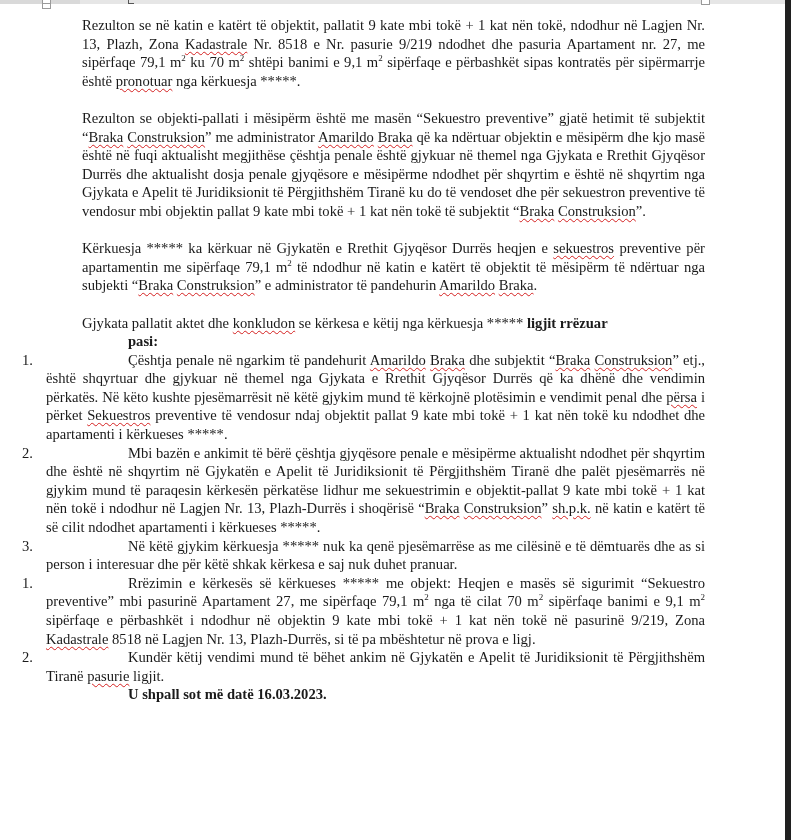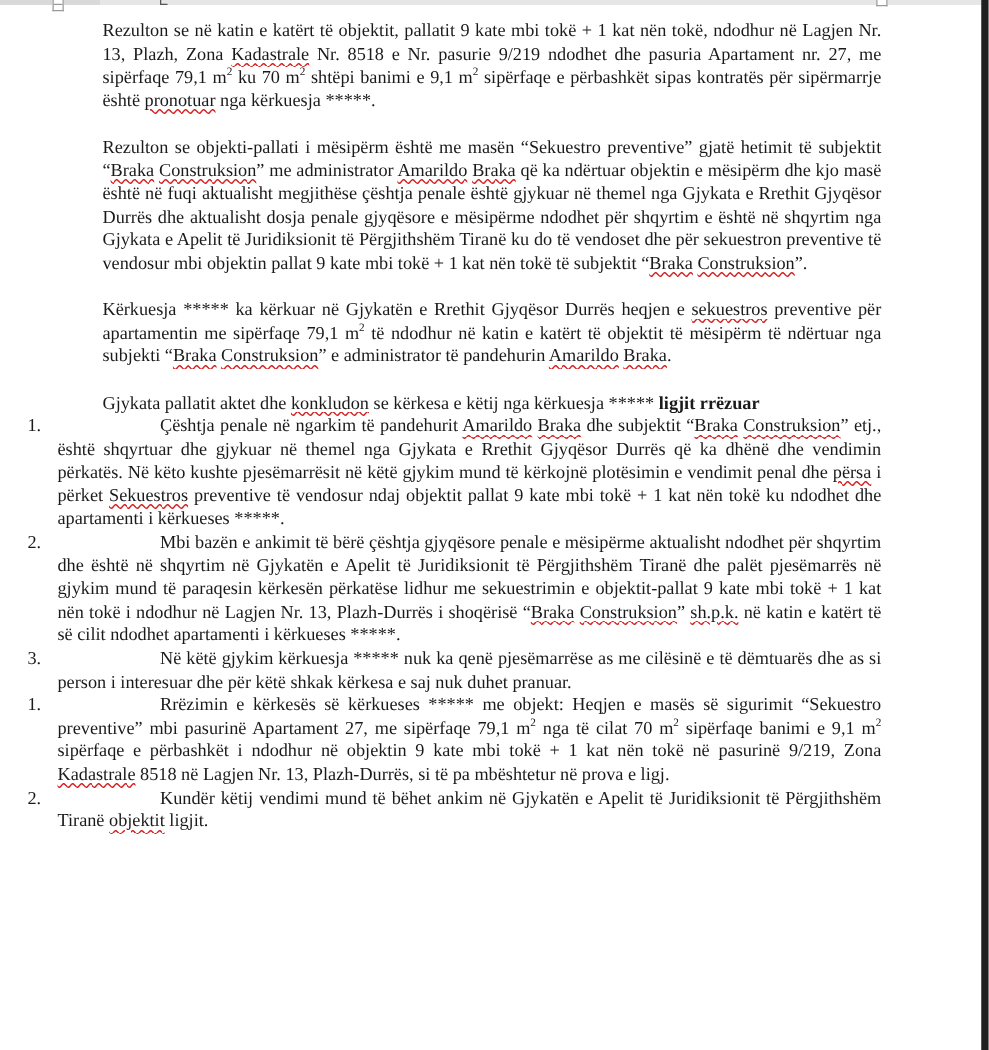--- a/index.html
+++ b/index.html
@@ -61,20 +61,21 @@
 
 <div class="page">
 
   <p class="para"><span>Rezulton se në katin e katërt të objektit, pallatit 9 kate mbi tokë + 1 kat nën tokë, ndodhur në Lagjen Nr. 13, Plazh, Zona </span><span class="spell">Kadastrale</span><span> Nr. 8518 e Nr. pasurie 9/219 ndodhet dhe pasuria Apartament nr. 27, me sipërfaqe 79,1 m</span><sup>2</sup><span> ku 70 m</span><sup>2</sup><span> shtëpi banimi e 9,1 m</span><sup>2</sup><span> sipërfaqe e përbashkët sipas kontratës për sipërmarrje është </span><span class="spell">pronotuar</span><span> nga kërkuesja *****.</span></p>
 
   <p class="para"><span>Rezulton se objekti-pallati i mësipërm është me masën “Sekuestro preventive” gjatë hetimit të subjektit “</span><span class="spell">Braka</span><span> </span><span class="spell">Construksion</span><span>” me administrator </span><span class="spell">Amarildo</span><span> </span><span class="spell">Braka</span><span> që ka ndërtuar objektin e mësipërm dhe kjo masë është në fuqi aktualisht megjithëse çështja penale është gjykuar në themel nga Gjykata e Rrethit Gjyqësor Durrës dhe aktualisht dosja penale gjyqësore e mësipërme ndodhet për shqyrtim e është në shqyrtim nga Gjykata e Apelit të Juridiksionit të Përgjithshëm Tiranë ku do të vendoset dhe për sekuestron preventive të vendosur mbi objektin pallat 9 kate mbi tokë + 1 kat nën tokë të subjektit “</span><span class="spell">Braka</span><span> </span><span class="spell">Construksion</span><span>”.</span></p>
 
   <p class="para"><span>Kërkuesja ***** ka kërkuar në Gjykatën e Rrethit Gjyqësor Durrës heqjen e </span><span class="spell">sekuestros</span><span> preventive për apartamentin me sipërfaqe 79,1 m</span><sup>2</sup><span> të ndodhur në katin e katërt të objektit të mësipërm të ndërtuar nga subjekti “</span><span class="spell">Braka</span><span> </span><span class="spell">Construksion</span><span>” e administrator të pandehurin </span><span class="spell">Amarildo</span><span> </span><span class="spell">Braka</span><span>.</span></p>
 
   <p><span>Gjykata pallatit aktet dhe </span><span class="spell">konkludon</span><span> se kërkesa e këtij nga kërkuesja ***** </span><b>ligjit rrëzuar</b></p>
+  <p class="indent-line"><b>pasi:</b></p>
 
   <div class="ol-item">
     <span class="ol-num">1.</span>
     <p class="ol-body"><span>Çështja penale në ngarkim të pandehurit </span><span class="spell">Amarildo</span><span> </span><span class="spell">Braka</span><span> dhe subjektit “</span><span class="spell">Braka</span><span> </span><span class="spell">Construksion</span><span>” etj., është shqyrtuar dhe gjykuar në themel nga Gjykata e Rrethit Gjyqësor Durrës që ka dhënë dhe vendimin përkatës. Në këto kushte pjesëmarrësit në këtë gjykim mund të kërkojnë plotësimin e vendimit penal dhe </span><span class="spell">përsa</span><span> i përket </span><span class="spell">Sekuestros</span><span> preventive të vendosur ndaj objektit pallat 9 kate mbi tokë + 1 kat nën tokë ku ndodhet dhe apartamenti i kërkueses *****.</span></p>
   </div>
 
   <div class="ol-item">
     <span class="ol-num">2.</span>
     <p class="ol-body"><span>Mbi bazën e ankimit të bërë çështja gjyqësore penale e mësipërme aktualisht ndodhet për shqyrtim dhe është në shqyrtim në Gjykatën e Apelit të Juridiksionit të Përgjithshëm Tiranë dhe palët pjesëmarrës në gjykim mund të paraqesin kërkesën përkatëse lidhur me sekuestrimin e objektit-pallat 9 kate mbi tokë + 1 kat nën tokë i ndodhur në Lagjen Nr. 13, Plazh-Durrës i shoqërisë “</span><span class="spell">Braka</span><span> </span><span class="spell">Construksion</span><span>” </span><span class="spell">sh.p.k.</span><span> në katin e katërt të së cilit ndodhet apartamenti i kërkueses *****.</span></p>
   </div>
@@ -85,17 +86,18 @@
   </div>
 
 
   <div class="ol-item">
     <span class="ol-num">1.</span>
     <p class="ol-body"><span>Rrëzimin e kërkesës së kërkueses ***** me objekt: Heqjen e masës së sigurimit “Sekuestro preventive” mbi pasurinë Apartament 27, me sipërfaqe 79,1 m</span><sup>2</sup><span> nga të cilat 70 m</span><sup>2</sup><span> sipërfaqe banimi e 9,1 m</span><sup>2</sup><span> sipërfaqe e përbashkët i ndodhur në objektin 9 kate mbi tokë + 1 kat nën tokë në pasurinë 9/219, Zona </span><span class="spell">Kadastrale</span><span> 8518 në Lagjen Nr. 13, Plazh-Durrës, si të pa mbështetur në prova e ligj.</span></p>
   </div>
 
   <div class="ol-item">
     <span class="ol-num">2.</span>
-    <p class="ol-body"><span>Kundër këtij vendimi mund të bëhet ankim në Gjykatën e Apelit të Juridiksionit të Përgjithshëm Tiranë </span><span class="spell">objektit</span><span> ligjit.</span></p>
+    <p class="ol-body"><span>Kundër këtij vendimi mund të bëhet ankim në Gjykatën e Apelit të Juridiksionit të Përgjithshëm Tiranë </span><span class="spell">pasurie</span><span> ligjit.</span></p>
   </div>
 
+  <p class="indent-line"><b>U shpall sot më datë 16.03.2023.</b></p>
 
 </div>
 
 </body></html>

